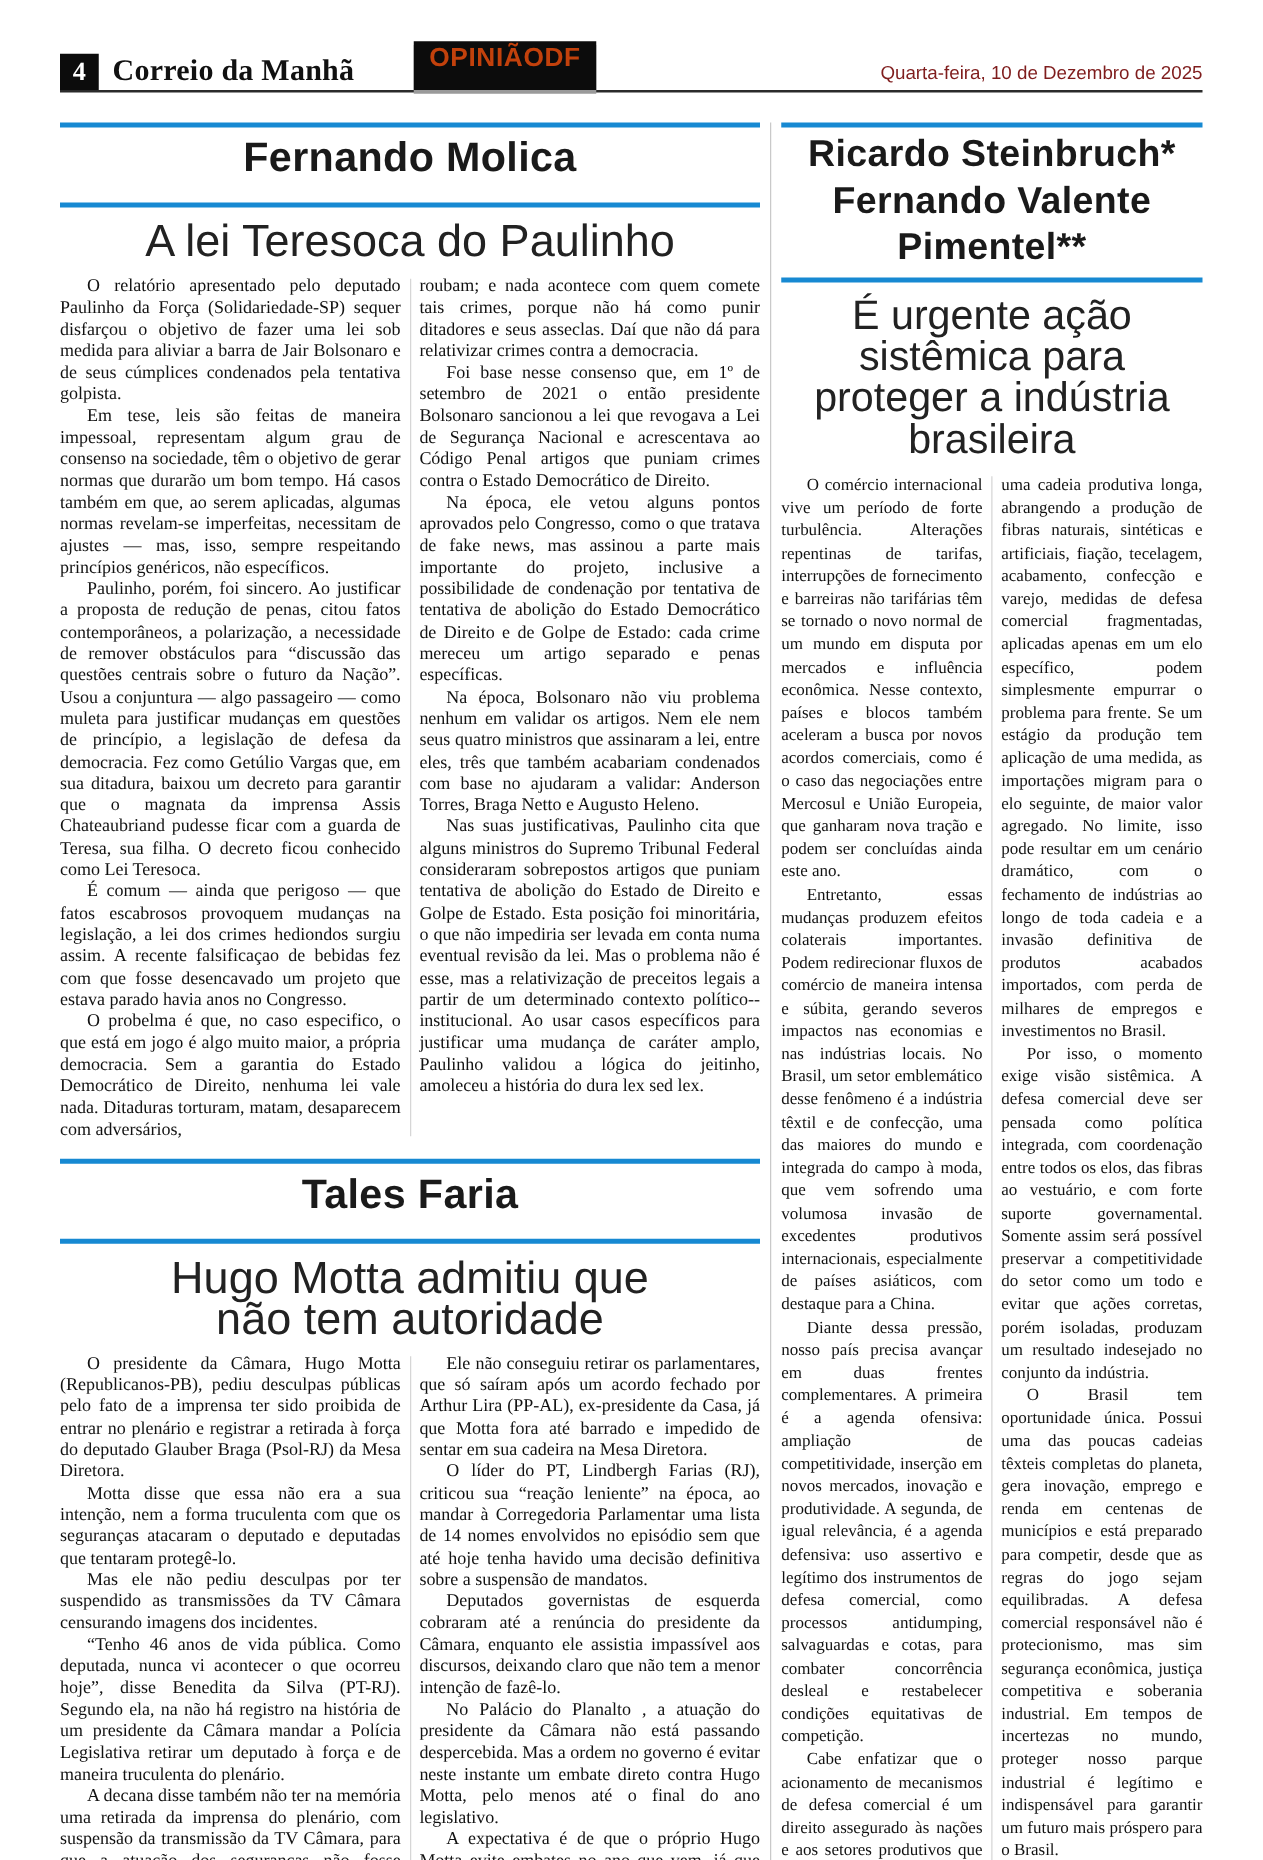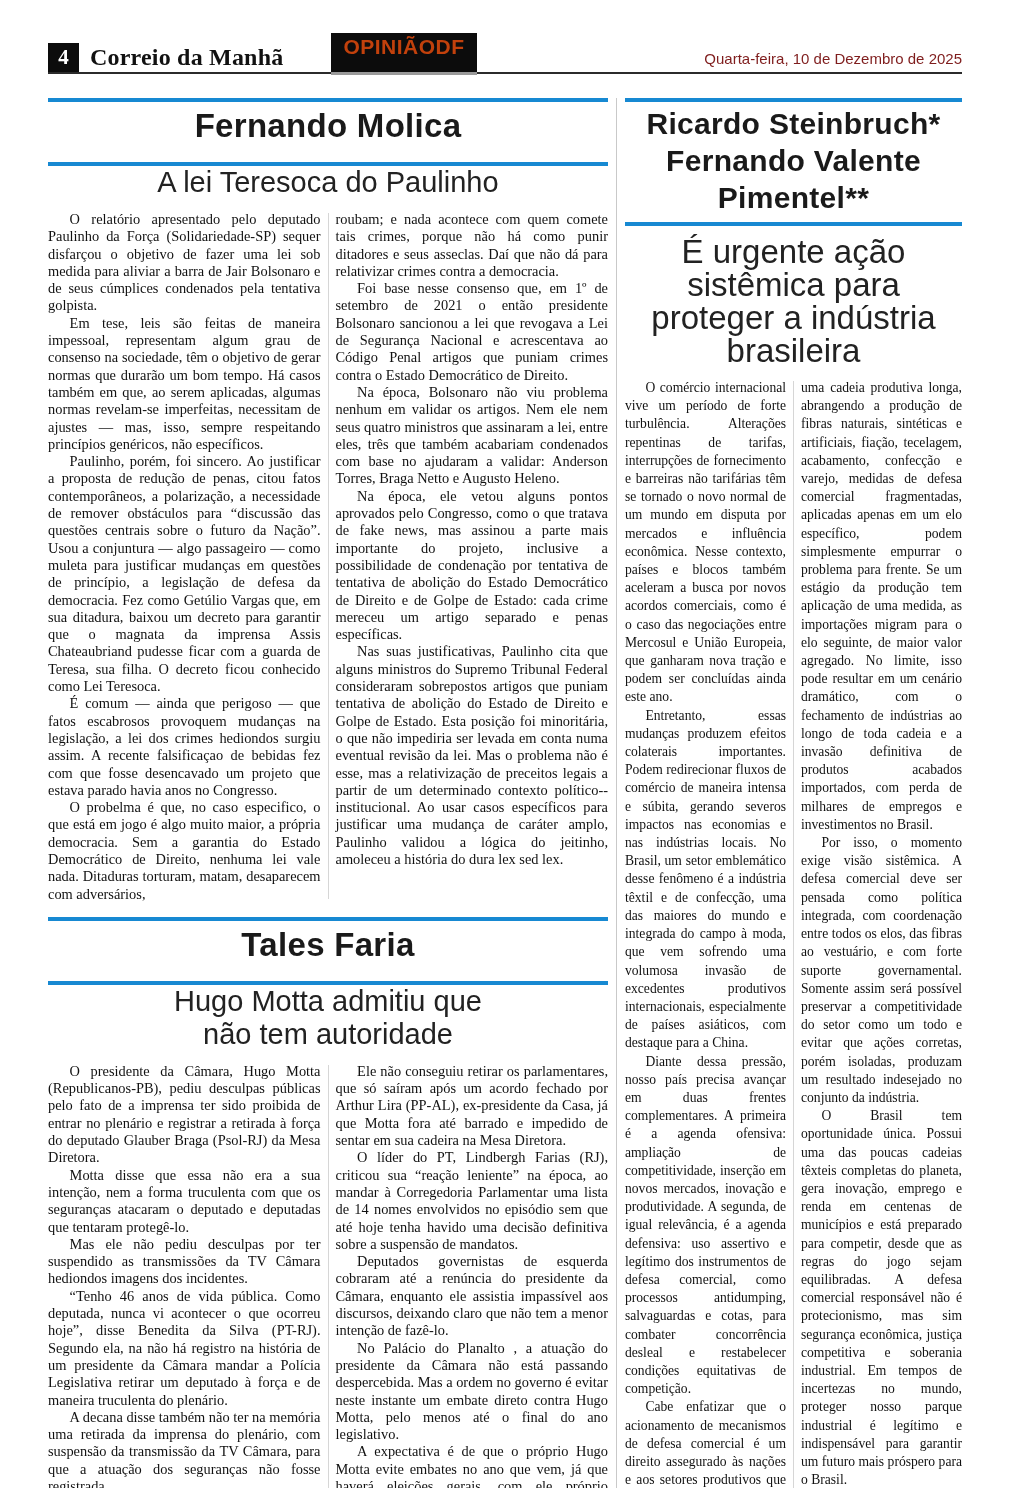--- a/index.html
+++ b/index.html
@@ -46,21 +46,21 @@
   .author {
     font-family:"Liberation Sans", sans-serif; font-weight:bold;
     text-align:center; color:#1a1a1a; letter-spacing:0.3px;
   }
   .subtitle {
     font-family:"Liberation Sans", sans-serif; font-weight:400;
     text-align:center; color:#222; white-space:pre-line;
   }
   .molica-header, .faria-header { }
   .left-region .author { font-size:33px; padding:5px 0 17px 0; }
-  .left-region .subtitle { font-size:29px; line-height:33px; }
+  .left-region .subtitle { font-size:36px; margin-top:10px; line-height:33px; }
   .molica-header { margin-top:24px; }
   .faria-section { margin-top:14px; }
   .right-region .art-header { margin-top:24px; }
   .right-region .author { font-size:30px; line-height:37px; padding:3px 0 6px 0; white-space:pre-line; }
   .right-region .subtitle { font-size:33px; line-height:33px; margin-top:9px; }
   
   .cols { display:flex; margin-top:12px; }
   .col { flex:1; min-width:0; }
   .col-divider { width:1px; background:#d6d6d6; margin:2px 7px 4px 7px; }
   .col p {
@@ -100,40 +100,40 @@
               <p>O relatório apresentado pelo deputado Paulinho da Força (Solidariedade-SP) sequer disfarçou o objetivo de fazer uma lei sob medida para aliviar a barra de Jair Bolsonaro e de seus cúmplices condenados pela tentativa golpista.</p>
               <p>Em tese, leis são feitas de maneira impessoal, representam algum grau de consenso na sociedade, têm o objetivo de gerar normas que durarão um bom tempo. Há casos também em que, ao serem aplicadas, algumas normas revelam-se imperfeitas, necessitam de ajustes — mas, isso, sempre respeitando princípios genéricos, não específicos.</p>
               <p>Paulinho, porém, foi sincero. Ao justificar a proposta de redução de penas, citou fatos contemporâneos, a polarização, a necessidade de remover obstáculos para “discussão das questões centrais sobre o futuro da Nação”. Usou a conjuntura — algo passageiro — como muleta para justificar mudanças em questões de princípio, a legislação de defesa da democracia. Fez como Getúlio Vargas que, em sua ditadura, baixou um decreto para garantir que o magnata da imprensa Assis Chateaubriand pudesse ficar com a guarda de Teresa, sua filha. O decreto ficou conhecido como Lei Teresoca.</p>
               <p>É comum — ainda que perigoso — que fatos escabrosos provoquem mudanças na legislação, a lei dos crimes hediondos surgiu assim. A recente falsificaçao de bebidas fez com que fosse desencavado um projeto que estava parado havia anos no Congresso.</p>
               <p>O probelma é que, no caso especifico, o que está em jogo é algo muito maior, a própria democracia. Sem a garantia do Estado Democrático de Direito, nenhuma lei vale nada. Ditaduras torturam, matam, desaparecem com adversários,</p>
             </div>
           <div class="col-divider"></div>
           <div class="col" data-first-noindent="true">
               <p>roubam; e nada acontece com quem comete tais crimes, porque não há como punir ditadores e seus asseclas. Daí que não dá para relativizar crimes contra a democracia.</p>
               <p>Foi base nesse consenso que, em 1º de setembro de 2021 o então presidente Bolsonaro sancionou a lei que revogava a Lei de Segurança Nacional e acrescentava ao Código Penal artigos que puniam crimes contra o Estado Democrático de Direito.</p>
+              <p>Na época, ele vetou alguns pontos aprovados pelo Congresso, como o que tratava de fake news, mas assinou a parte mais importante do projeto, inclusive a possibilidade de condenação por tentativa de tentativa de abolição do Estado Democrático de Direito e de Golpe de Estado: cada crime mereceu um artigo separado e penas específicas.</p>
               <p>Na época, Bolsonaro não viu problema nenhum em validar os artigos. Nem ele nem seus quatro ministros que assinaram a lei, entre eles, três que também acabariam condenados com base no ajudaram a validar: Anderson Torres, Braga Netto e Augusto Heleno.</p>
-              <p>Na época, ele vetou alguns pontos aprovados pelo Congresso, como o que tratava de fake news, mas assinou a parte mais importante do projeto, inclusive a possibilidade de condenação por tentativa de tentativa de abolição do Estado Democrático de Direito e de Golpe de Estado: cada crime mereceu um artigo separado e penas específicas.</p>
               <p>Nas suas justificativas, Paulinho cita que alguns ministros do Supremo Tribunal Federal consideraram sobrepostos artigos que puniam tentativa de abolição do Estado de Direito e Golpe de Estado. Esta posição foi minoritária, o que não impediria ser levada em conta numa eventual revisão da lei. Mas o problema não é esse, mas a relativização de preceitos legais a partir de um determinado contexto político--institucional. Ao usar casos específicos para justificar uma mudança de caráter amplo, Paulinho validou a lógica do jeitinho, amoleceu a história do dura lex sed lex.</p>
             </div>
         </div>
       </section>
 
       <section class="faria-section">
         <div class="faria-header">
           <div class="rule"></div>
           <h1 class="author">Tales Faria</h1>
           <div class="rule"></div>
           <h2 class="subtitle">Hugo Motta admitiu que
 não tem autoridade</h2>
         </div>
         <div class="cols">
           <div class="col">
               <p>O presidente da Câmara, Hugo Motta (Republicanos-PB), pediu desculpas públicas pelo fato de a imprensa ter sido proibida de entrar no plenário e registrar a retirada à força do deputado Glauber Braga (Psol-RJ) da Mesa Diretora.</p>
               <p>Motta disse que essa não era a sua intenção, nem a forma truculenta com que os seguranças atacaram o deputado e deputadas que tentaram protegê-lo.</p>
-              <p>Mas ele não pediu desculpas por ter suspendido as transmissões da TV Câmara hediondos imagens dos incidentes.</p>
+              <p>Mas ele não pediu desculpas por ter suspendido as transmissões da TV Câmara censurando imagens dos incidentes.</p>
               <p>“Tenho 46 anos de vida pública. Como deputada, nunca vi acontecer o que ocorreu hoje”, disse Benedita da Silva (PT-RJ). Segundo ela, na não há registro na história de um presidente da Câmara mandar a Polícia Legislativa retirar um deputado à força e de maneira truculenta do plenário.</p>
               <p>A decana disse também não ter na memória uma retirada da imprensa do plenário, com suspensão da transmissão da TV Câmara, para que a atuação dos seguranças não fosse registrada.</p>
             </div>
           <div class="col-divider"></div>
           <div class="col">
               <p>Ele não conseguiu retirar os parlamentares, que só saíram após um acordo fechado por Arthur Lira (PP-AL), ex-presidente da Casa, já que Motta fora até barrado e impedido de sentar em sua cadeira na Mesa Diretora.</p>
               <p>O líder do PT, Lindbergh Farias (RJ), criticou sua “reação leniente” na época, ao mandar à Corregedoria Parlamentar uma lista de 14 nomes envolvidos no episódio sem que até hoje tenha havido uma decisão definitiva sobre a suspensão de mandatos.</p>
               <p>Deputados governistas de esquerda cobraram até a renúncia do presidente da Câmara, enquanto ele assistia impassível aos discursos, deixando claro que não tem a menor intenção de fazê-lo.</p>
               <p>No Palácio do Planalto , a atuação do presidente da Câmara não está passando despercebida. Mas a ordem no governo é evitar neste instante um embate direto contra Hugo Motta, pelo menos até o final do ano legislativo.</p>
               <p>A expectativa é de que o próprio Hugo Motta evite embates no ano que vem, já que haverá eleições gerais, com ele próprio dependendo da opinião pública para manter seu mandato num estado em que a maioria dos eleitores apoia o governo federal.</p>

